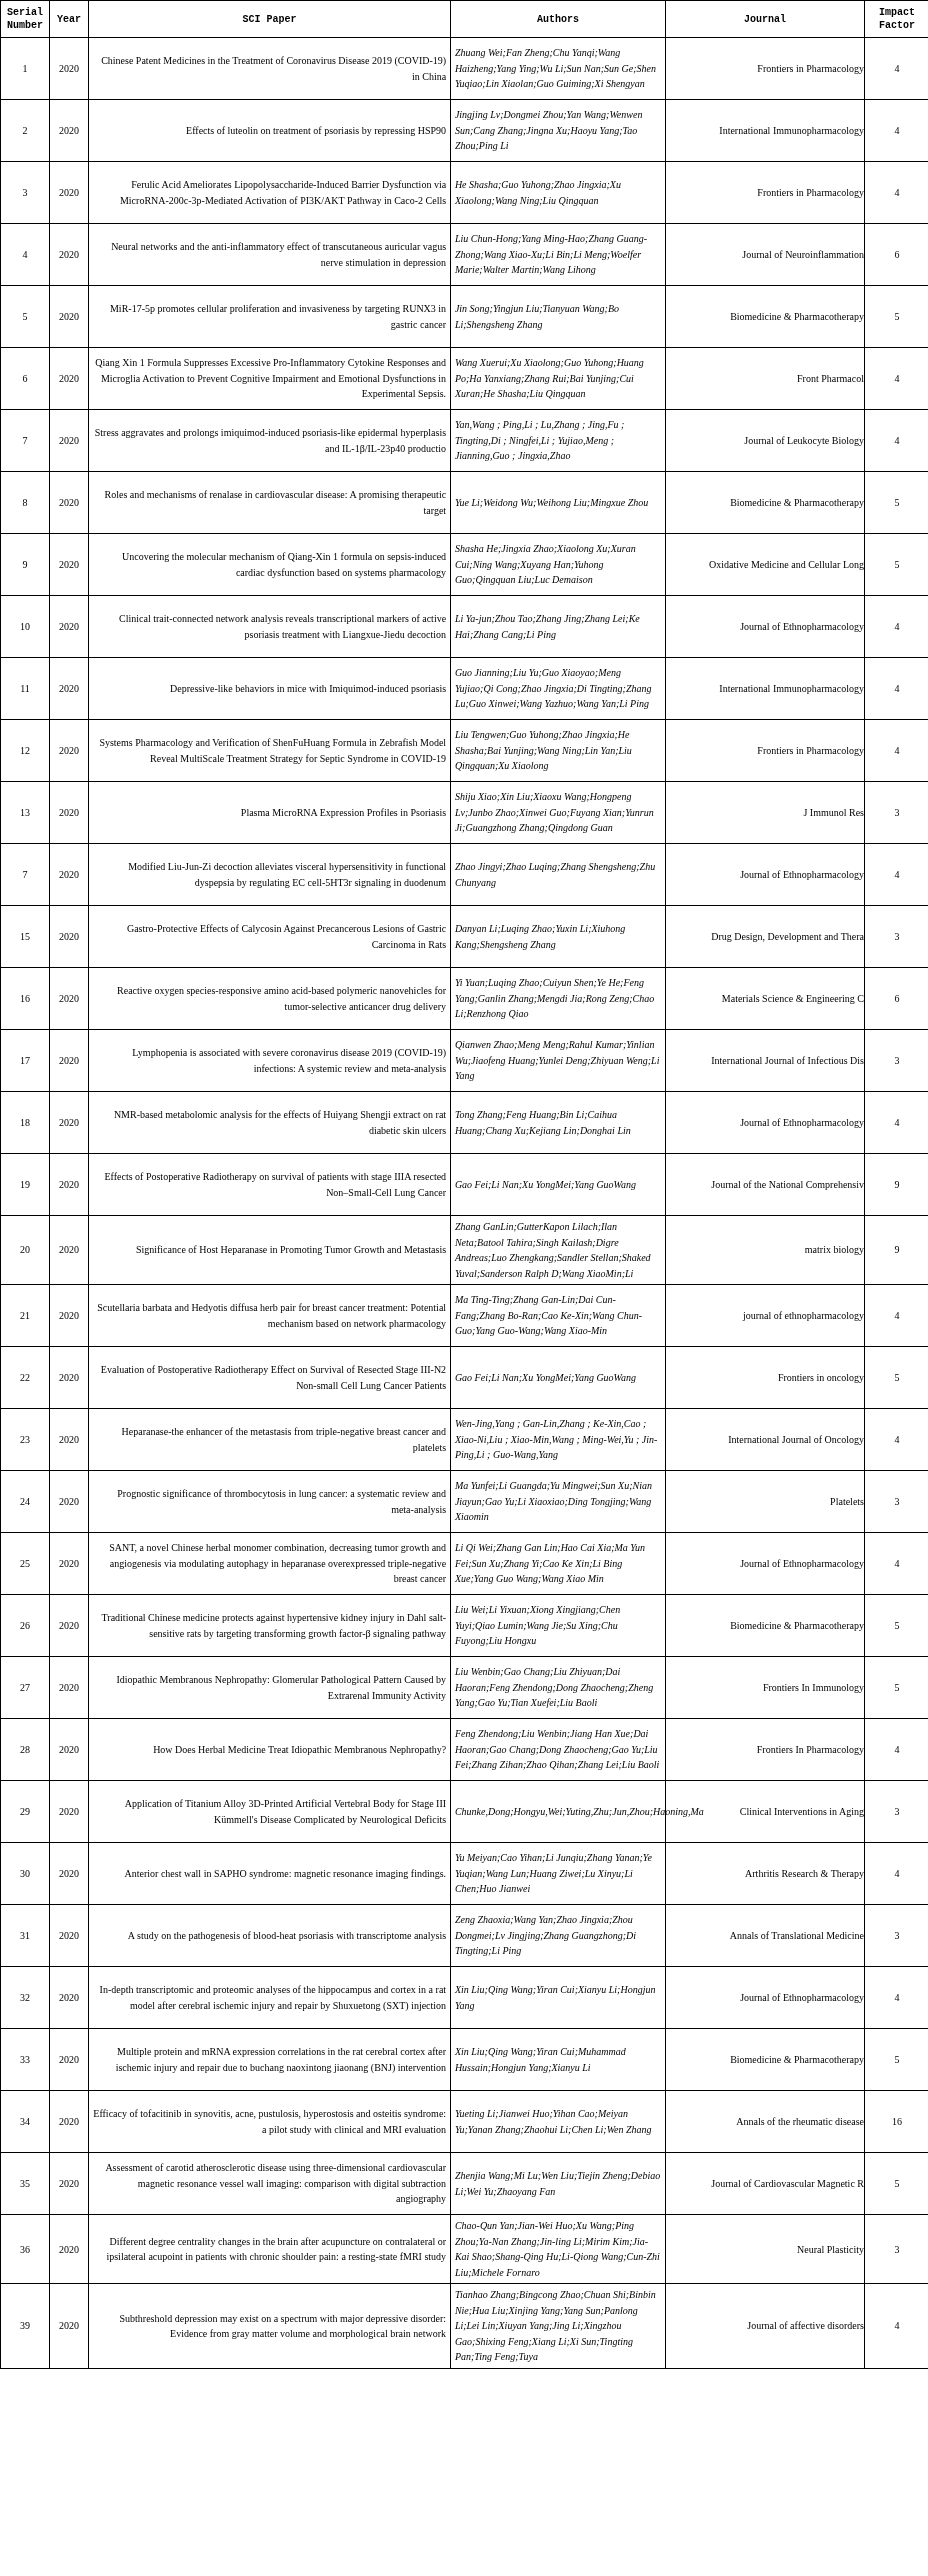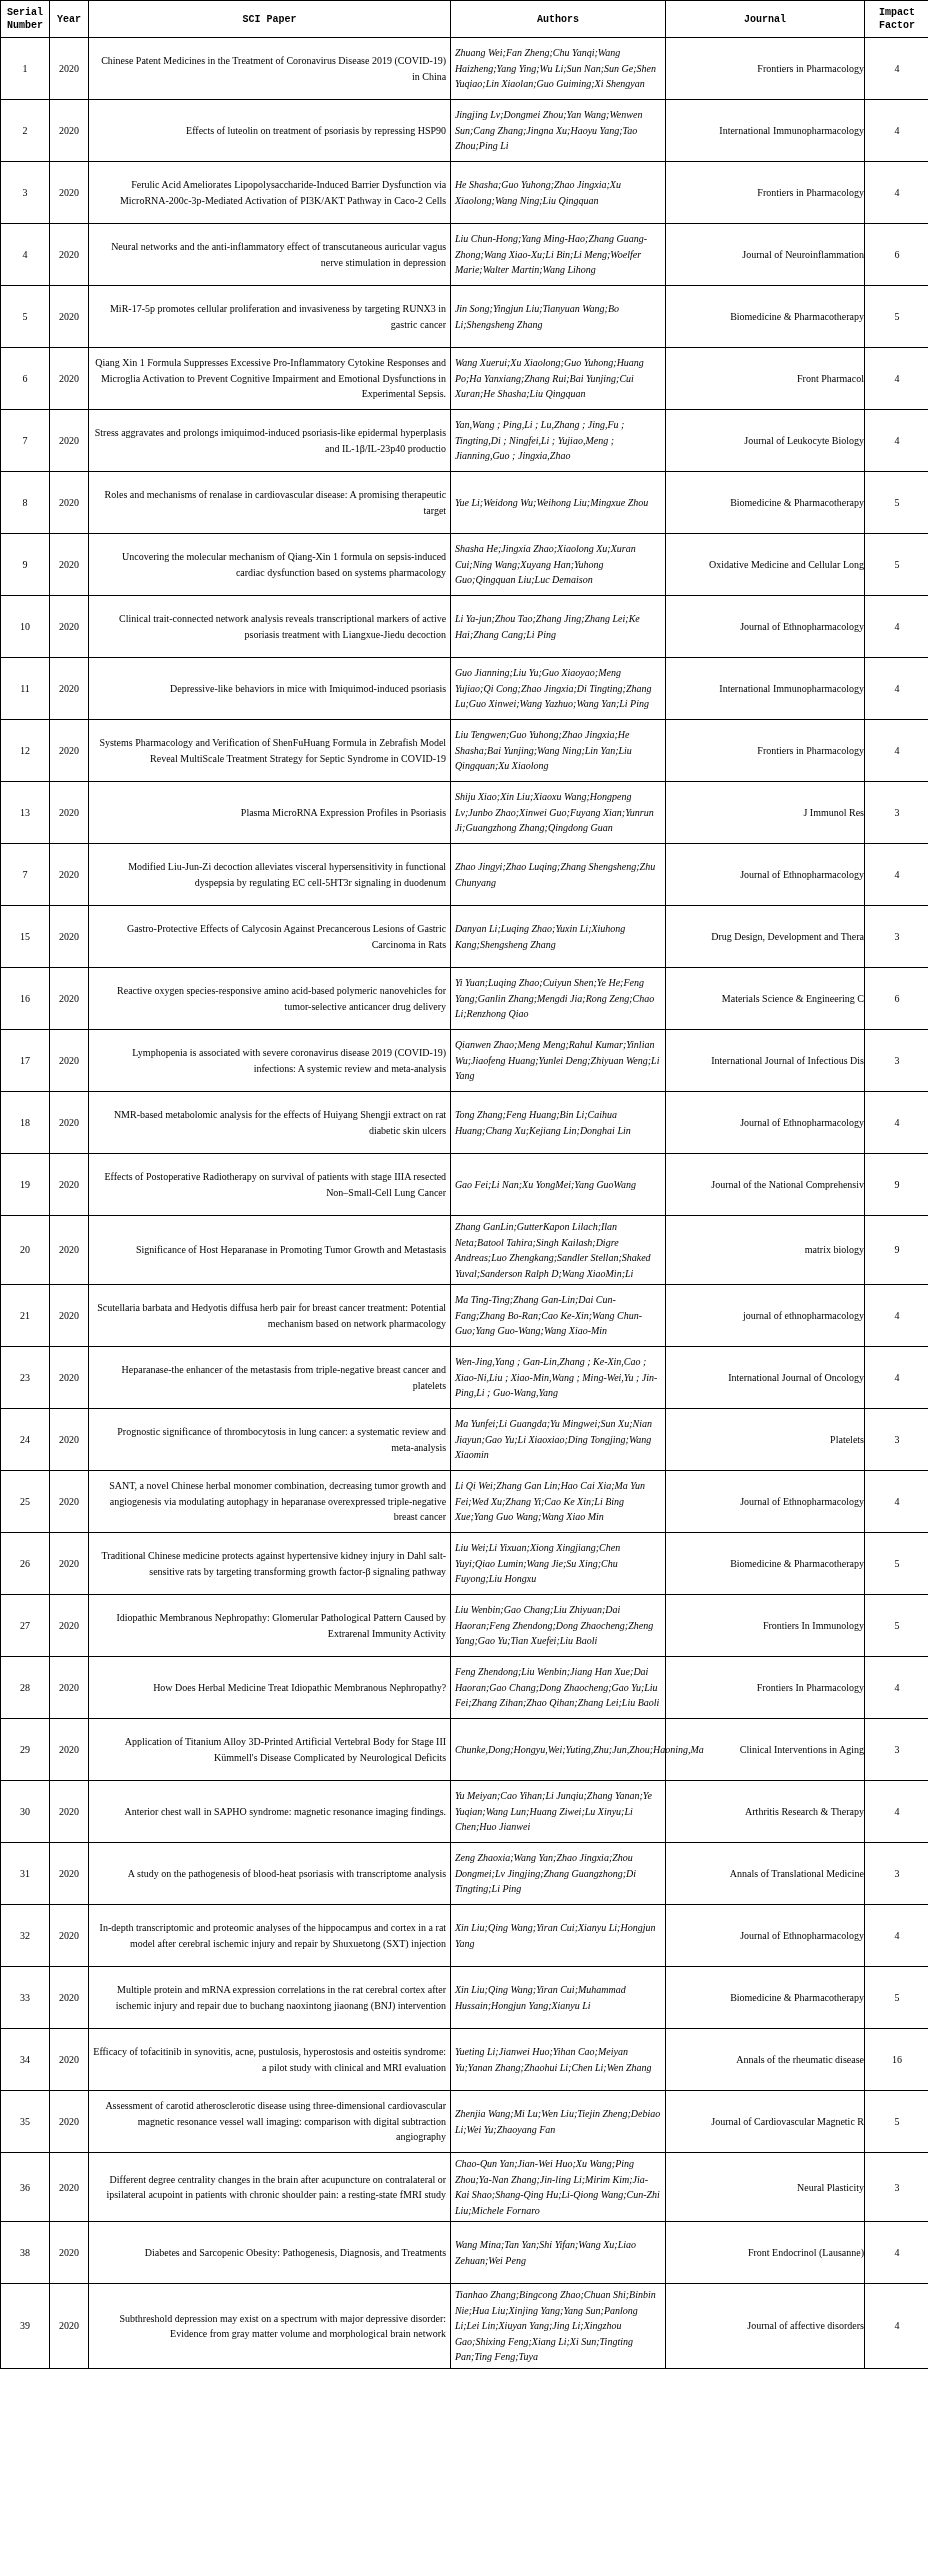--- a/index.html
+++ b/index.html
@@ -267,20 +267,28 @@
 
   <tr>
     <td class="cell-serial">21</td>
     <td class="cell-year">2020</td>
     <td class="cell-paper">Scutellaria barbata and Hedyotis diffusa herb pair for breast cancer treatment: Potential mechanism based on network pharmacology</td>
     <td class="cell-authors">Ma Ting-Ting;Zhang Gan-Lin;Dai Cun-Fang;Zhang Bo-Ran;Cao Ke-Xin;Wang Chun-Guo;Yang Guo-Wang;Wang Xiao-Min</td>
     <td class="cell-journal">journal of ethnopharmacology</td>
     <td class="cell-impact">4</td>
   </tr>
 
+  <tr>
+    <td class="cell-serial">22</td>
+    <td class="cell-year">2020</td>
+    <td class="cell-paper">Evaluation of Postoperative Radiotherapy Effect on Survival of Resected Stage III-N2 Non-small Cell Lung Cancer Patients</td>
+    <td class="cell-authors">Gao Fei;Li Nan;Xu YongMei;Yang GuoWang</td>
+    <td class="cell-journal">Frontiers in oncology</td>
+    <td class="cell-impact">5</td>
+  </tr>
 
   <tr>
     <td class="cell-serial">23</td>
     <td class="cell-year">2020</td>
     <td class="cell-paper">Heparanase-the enhancer of the metastasis from triple-negative breast cancer and platelets</td>
     <td class="cell-authors"> Wen-Jing,Yang ; Gan-Lin,Zhang ; Ke-Xin,Cao ; Xiao-Ni,Liu ; Xiao-Min,Wang ; Ming-Wei,Yu ; Jin-Ping,Li ; Guo-Wang,Yang</td>
     <td class="cell-journal">International Journal of Oncology</td>
     <td class="cell-impact">4</td>
   </tr>
 
@@ -290,21 +298,21 @@
     <td class="cell-paper">Prognostic significance of thrombocytosis in lung cancer: a systematic review and meta-analysis</td>
     <td class="cell-authors">Ma Yunfei;Li Guangda;Yu Mingwei;Sun Xu;Nian Jiayun;Gao Yu;Li Xiaoxiao;Ding Tongjing;Wang Xiaomin</td>
     <td class="cell-journal">Platelets</td>
     <td class="cell-impact">3</td>
   </tr>
 
   <tr>
     <td class="cell-serial">25</td>
     <td class="cell-year">2020</td>
     <td class="cell-paper">SANT, a novel Chinese herbal monomer combination, decreasing tumor growth and angiogenesis via modulating autophagy in heparanase overexpressed triple-negative breast cancer</td>
-    <td class="cell-authors">Li Qi Wei;Zhang Gan Lin;Hao Cai Xia;Ma Yun Fei;Wed Xu;Zhang Yi;Cao Ke Xin;Li Bing Xue;Yang Guo Wang;Wang Xiao Min</td>
+    <td class="cell-authors">Li Qi Wei;Zhang Gan Lin;Hao Cai Xia;Ma Yun Fei;Sun Xu;Zhang Yi;Cao Ke Xin;Li Bing Xue;Yang Guo Wang;Wang Xiao Min</td>
     <td class="cell-journal">Journal of Ethnopharmacology</td>
     <td class="cell-impact">4</td>
   </tr>
 
   <tr>
     <td class="cell-serial">26</td>
     <td class="cell-year">2020</td>
     <td class="cell-paper">Traditional Chinese medicine protects against hypertensive kidney injury in Dahl salt-sensitive rats by targeting transforming growth factor-β signaling pathway</td>
     <td class="cell-authors">Liu Wei;Li Yixuan;Xiong Xingjiang;Chen Yuyi;Qiao Lumin;Wang Jie;Su Xing;Chu Fuyong;Liu Hongxu</td>
     <td class="cell-journal">Biomedicine &amp; Pharmacotherapy</td>
@@ -395,28 +403,20 @@
   <tr>
     <td class="cell-serial">36</td>
     <td class="cell-year">2020</td>
     <td class="cell-paper">Different degree centrality changes in the brain after acupuncture on contralateral or ipsilateral acupoint in patients with chronic shoulder pain: a resting-state fMRI study</td>
     <td class="cell-authors">Chao-Qun Yan;Jian-Wei Huo;Xu Wang;Ping Zhou;Ya-Nan Zhang;Jin-ling Li;Mirim Kim;Jia-Kai Shao;Shang-Qing Hu;Li-Qiong Wang;Cun-Zhi Liu;Michele Fornaro</td>
     <td class="cell-journal">Neural Plasticity</td>
     <td class="cell-impact">3</td>
   </tr>
 
 
-  <tr>
-    <td class="cell-serial">38</td>
-    <td class="cell-year">2020</td>
-    <td class="cell-paper">Diabetes and Sarcopenic Obesity: Pathogenesis, Diagnosis, and Treatments</td>
-    <td class="cell-authors">Wang Mina;Tan Yan;Shi Yifan;Wang Xu;Liao Zehuan;Wei Peng</td>
-    <td class="cell-journal">Front Endocrinol (Lausanne)</td>
-    <td class="cell-impact">4</td>
-  </tr>
 
   <tr>
     <td class="cell-serial">39</td>
     <td class="cell-year">2020</td>
     <td class="cell-paper">Subthreshold depression may exist on a spectrum with major depressive disorder: Evidence from gray matter volume and morphological brain network</td>
     <td class="cell-authors">Tianhao Zhang;Bingcong Zhao;Chuan Shi;Binbin Nie;Hua Liu;Xinjing Yang;Yang Sun;Panlong Li;Lei Lin;Xiuyan Yang;Jing Li;Xingzhou Gao;Shixing Feng;Xiang Li;Xi Sun;Tingting Pan;Ting Feng;Tuya</td>
     <td class="cell-journal">Journal of affective disorders</td>
     <td class="cell-impact">4</td>
   </tr>
 </tbody>

